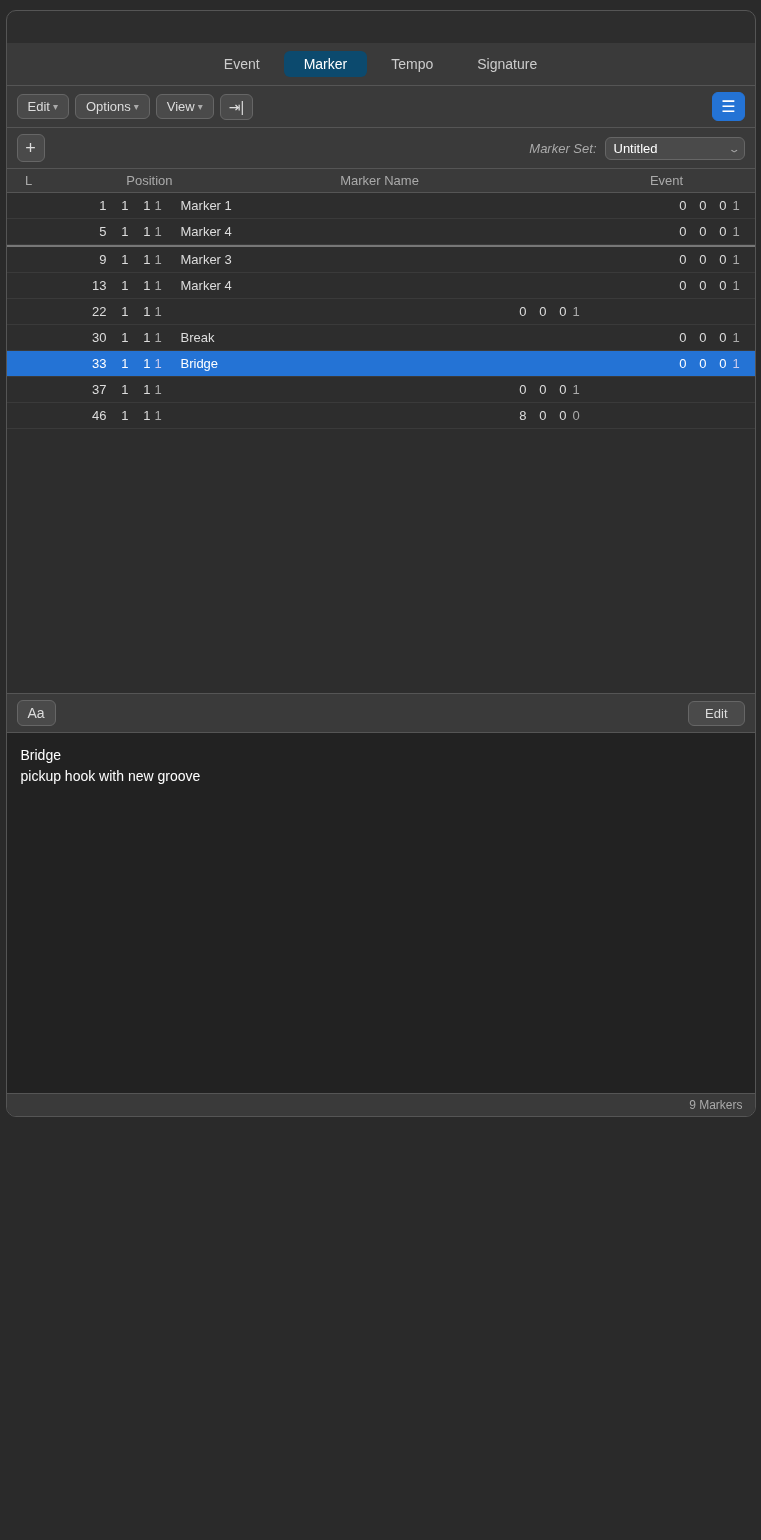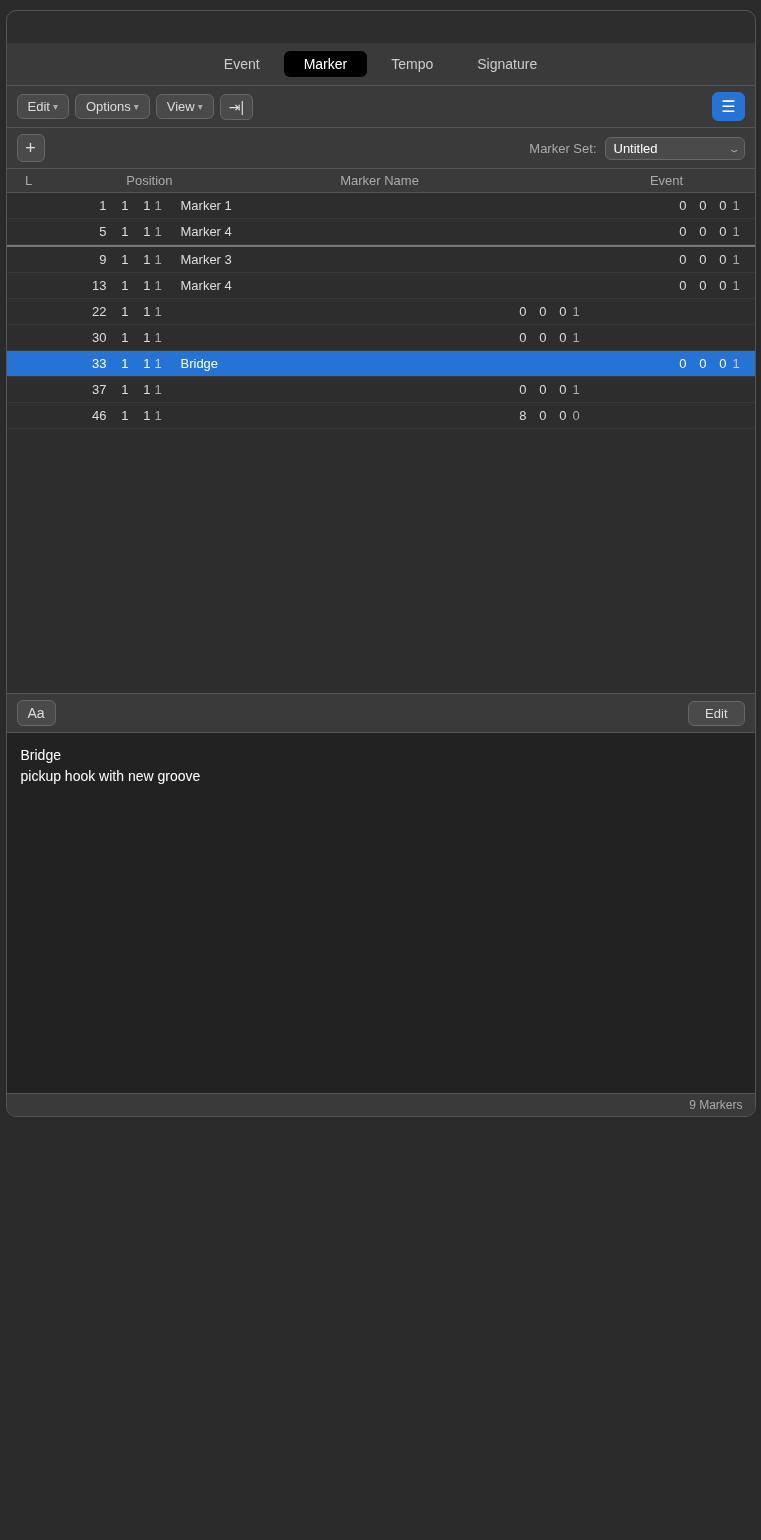--- a/index.html
+++ b/index.html
@@ -37,21 +37,21 @@
     .tab-btn {
       padding: 5px 20px;
       border-radius: 6px;
       border: none;
       font-size: 14px;
       cursor: pointer;
       color: #ccc;
       background: transparent;
     }
     .tab-btn.active {
-      background: #000000;
+      background: #0c4a6e;
       color: #fff;
     }
     
     .toolbar {
       display: flex;
       align-items: center;
       padding: 6px 10px;
       gap: 6px;
       background: #3a3a3a;
       border-bottom: 1px solid #555;
@@ -109,20 +109,21 @@
       cursor: pointer;
       display: flex;
       align-items: center;
       justify-content: center;
     }
     .marker-set-label {
       flex: 1;
       text-align: right;
       color: #aaa;
       font-size: 13px;
+      font-style: italic;
     }
     .marker-set-select {
       background: #4a4a4a;
       border: 1px solid #666;
       color: #fff;
       font-size: 13px;
       padding: 3px 22px 3px 8px;
       border-radius: 6px;
       cursor: pointer;
       appearance: none;
@@ -389,20 +390,21 @@
         </div>
       </div>
       <div class="table-row">
         <div style="text-align: center;"></div>
         <div class="pos-cell">
           <span class="pos-num">30</span>
           <span class="pos-num">1</span>
           <span class="pos-num">1</span>
           <span class="tick-num">1</span>
         </div>
+        <div style="padding-left: 8px;">Break</div>
         <div class="len-cell">
           <span class="len-num">0</span>
           <span class="len-num">0</span>
           <span class="len-num">0</span>
           <span class="tick-num">1</span>
         </div>
       </div>
       <div class="table-row selected">
         <div style="text-align: center;"></div>
         <div class="pos-cell">

